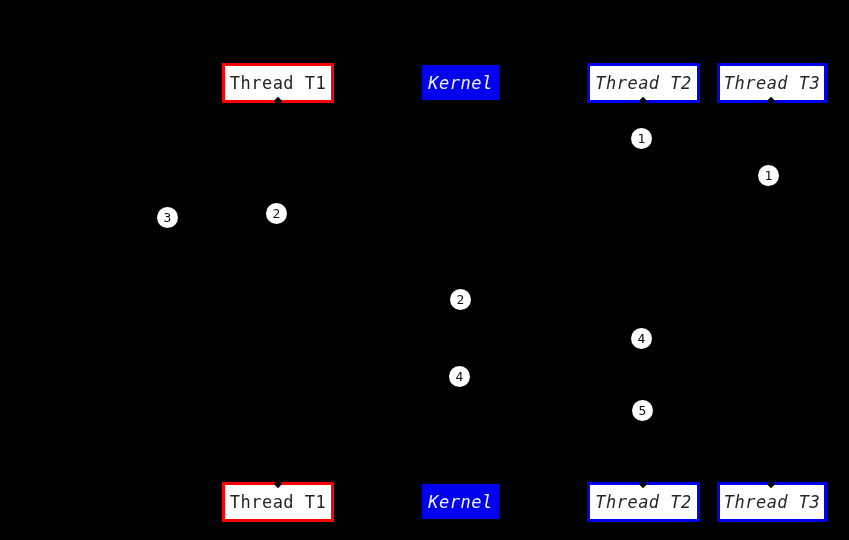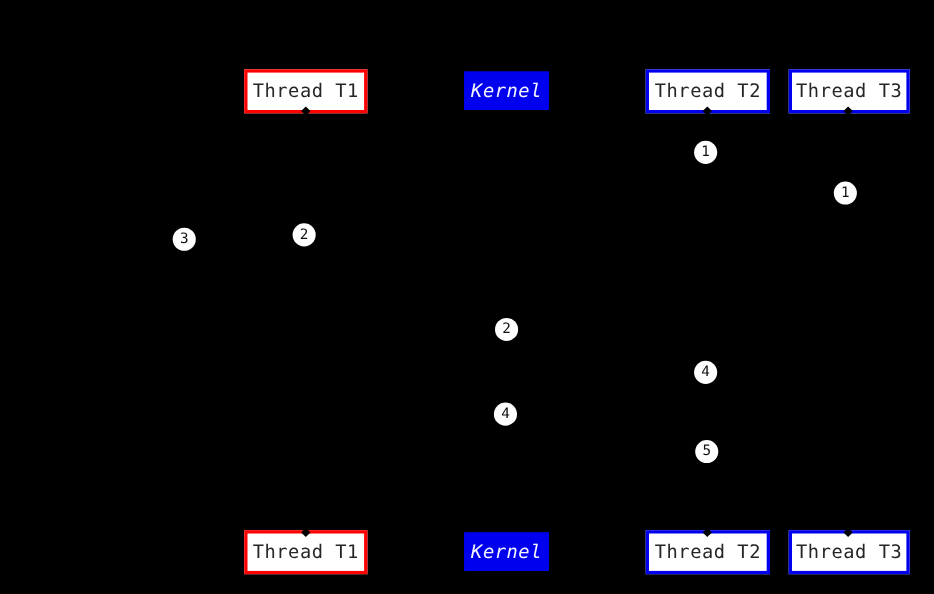--- a/index.html
+++ b/index.html
@@ -33,20 +33,21 @@
   }
   .pbox.thread-red {
     background: var(--box-fill);
     border: 3px solid var(--red-border);
     color: var(--box-text);
   }
   .pbox.thread-blue {
     background: var(--box-fill);
     border: 3px solid var(--blue);
     color: var(--box-text);
+    font-style: italic;
   }
   .pbox.kernel {
     background: var(--blue);
     border: 1px solid var(--blue);
     color: var(--kernel-text);
     font-style: italic;
   }
   .badge {
     position: absolute;
     width: 21px;

